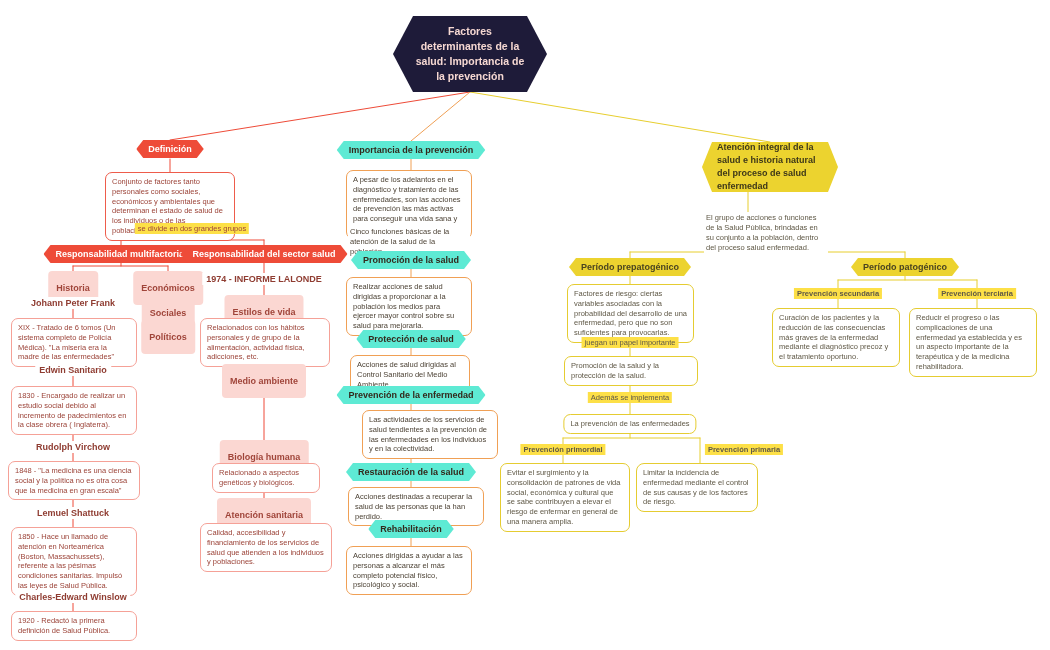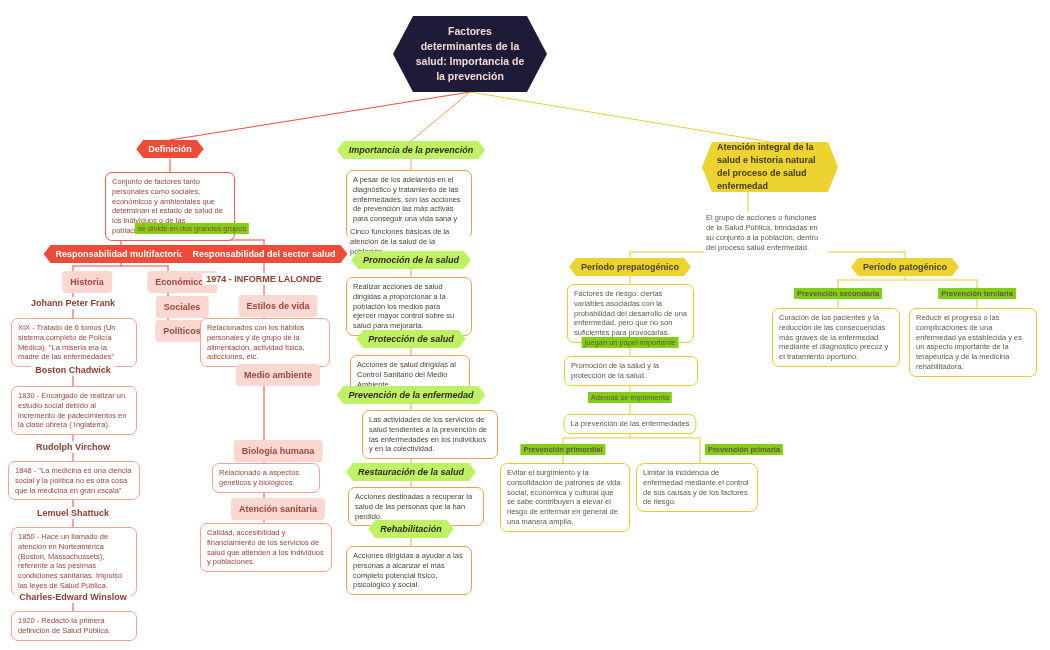--- a/index.html
+++ b/index.html
@@ -14,33 +14,33 @@
     font-weight:bold;font-size:10.5px;line-height:1.45;display:flex;align-items:center;
     justify-content:center;text-align:center;padding:16px 20px;}
   .hex-yellow{background:#ecd32f;color:#3e3819;width:136px;height:50px;
     clip-path:polygon(10px 0,calc(100% - 10px) 0,100% 50%,calc(100% - 10px) 100%,10px 100%,0 50%);
     font-weight:bold;font-size:9px;line-height:1.45;display:flex;align-items:center;
     text-align:left;padding:0 15px;}
   
   .pill{clip-path:polygon(7px 0,calc(100% - 7px) 0,100% 50%,calc(100% - 7px) 100%,7px 100%,0 50%);
     padding:4px 12px;font-size:9px;white-space:nowrap;font-weight:bold;}
   .pill.red{background:#ee4b38;color:#ffffff;}
-  .pill.orange{background:#bef264;color:#33291c;font-style:italic;}
+  .pill.orange{background:#5eead4;color:#33291c;}
   .pill.yellow{background:#ecd32f;color:#4a4420;}
   
-  .pill-pink{background:#fbd7d2;color:#a0453a;border-radius:4px;padding:6px 8px;
-    font-size:9px;font-weight:600;white-space:nowrap;margin-left:14px;}
+  .pill-pink{background:#fbd7d2;color:#a0453a;border-radius:4px;padding:12px 8px;
+    font-size:9px;font-weight:600;white-space:nowrap;}
   
   .box{background:#fff;border-radius:7px;padding:4px 6px;font-size:7.5px;line-height:1.3;text-align:left;}
   .box.red{border:1px solid #f5a197;color:#9c4439;}
   .box.red-strong{border:1.3px solid #ee5c4b;color:#9c4439;}
   .box.orange{border:1px solid #f0a055;color:#4d4336;}
   .box.yellow{border:1px solid #e5cc31;color:#5f5846;}
   
-  .lbl{font-size:7.5px;background:#84cc16;padding:1px 3px;white-space:nowrap;}
+  .lbl{font-size:7.5px;background:#fde047;padding:1px 3px;white-space:nowrap;}
   .lbl.red{color:#9c4439;}
   .lbl.yellow{color:#5f5846;}
   .lbl.b{font-weight:600;}
   .name{font-size:9px;font-weight:600;background:#fff;padding:1px 4px;white-space:nowrap;color:#8f3c31;}
   .para{background:#fff;font-size:7.5px;line-height:1.35;text-align:left;padding:1px 2px;}
   .para.orange{color:#4d4336;}
   .para.yellow{color:#5f5846;}
 </style>
 </head>
 <body>
@@ -60,21 +60,21 @@
   <div class="node pill red cx" style="left:170px;top:140px;">Definición</div>
   <div class="node box red-strong" style="left:105px;top:172px;width:130px;">Conjunto de factores tanto personales como sociales, económicos y ambientales que determinan el estado de salud de los individuos o de las poblaciones.</div>
   <div class="node lbl red cx" style="left:192px;top:223px;">se divide en dos grandes grupos</div>
 
   <div class="node pill red cx" style="left:121px;top:245px;">Responsabilidad multifactorial</div>
   <div class="node pill red cx" style="left:264px;top:245px;">Responsabilidad del sector salud</div>
 
   <div class="node pill-pink cx" style="left:73px;top:271px;">Historia</div>
   <div class="node name cx" style="left:73px;top:297px;">Johann Peter Frank</div>
   <div class="node box red" style="left:11px;top:318px;width:126px;">XIX - Tratado de 6 tomos (Un sistema completo de Policía Médica). "La miseria era la madre de las enfermedades"</div>
-  <div class="node name cx" style="left:73px;top:364px;">Boston Chadwick</div>
+  <div class="node name cx" style="left:73px;top:364px;">Edwin Sanitario</div>
   <div class="node box red" style="left:11px;top:386px;width:126px;">1830 - Encargado de realizar un estudio social debido al incremento de padecimientos en la clase obrera ( Inglaterra).</div>
   <div class="node name cx" style="left:73px;top:441px;">Rudolph Virchow</div>
   <div class="node box red" style="left:8px;top:461px;width:132px;">1848 - "La medicina es una ciencia social y la política no es otra cosa que la medicina en gran escala"</div>
   <div class="node name cx" style="left:73px;top:507px;">Lemuel Shattuck</div>
   <div class="node box red" style="left:11px;top:527px;width:126px;">1850 - Hace un llamado de atención en Norteamérica (Boston, Massachussets), referente a las pésimas condiciones sanitarias. Impulsó las leyes de Salud Pública.</div>
   <div class="node name cx" style="left:73px;top:591px;">Charles-Edward Winslow</div>
   <div class="node box red" style="left:11px;top:611px;width:126px;">1920 - Redactó la primera definición de Salud Pública.</div>
 
   <div class="node pill-pink cx" style="left:168px;top:271px;">Económicos</div>
   <div class="node pill-pink cx" style="left:168px;top:296px;">Sociales</div>

